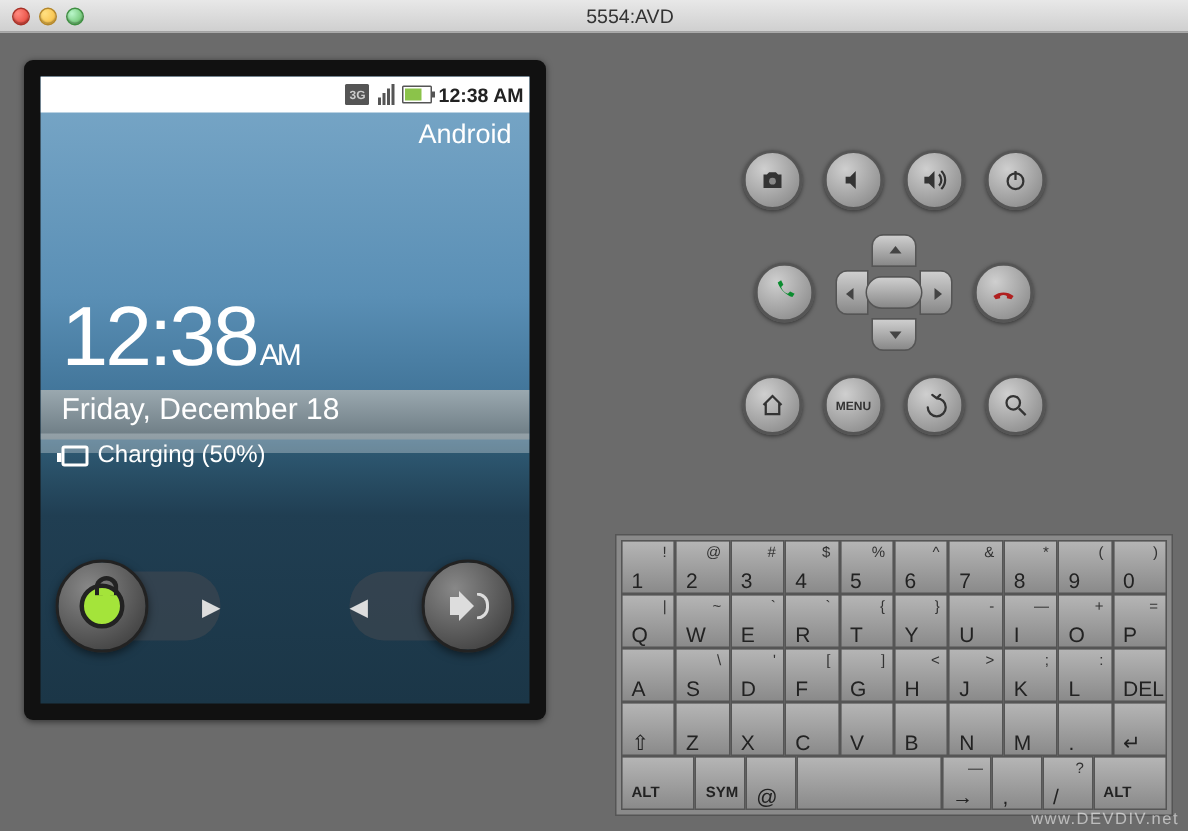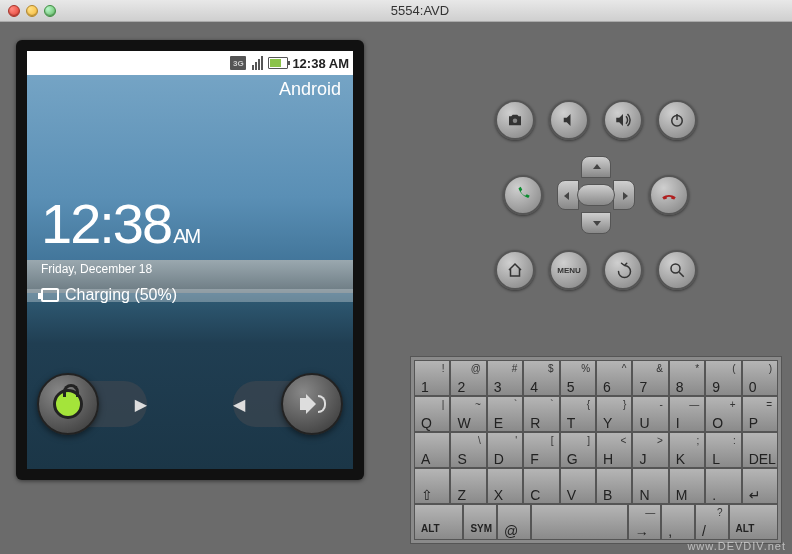--- a/index.html
+++ b/index.html
@@ -29,21 +29,21 @@
 .status-icons .sig{background:none;display:flex;align-items:flex-end;gap:1px;}
 .status-icons .sig span{width:2px;background:#555;}
 .status-icons .sig span:nth-child(1){height:5px}.status-icons .sig span:nth-child(2){height:8px}.status-icons .sig span:nth-child(3){height:11px}.status-icons .sig span:nth-child(4){height:14px}
 .status-icons .batt{width:20px;height:12px;border:1px solid #555;border-radius:1px;position:relative;background:none;}
 .status-icons .batt::after{content:"";position:absolute;right:-3px;top:3px;width:2px;height:4px;background:#555;}
 .status-icons .batt .fill{position:absolute;left:1px;top:1px;bottom:1px;width:60%;background:#8bc34a;}
 .carrier-text{ position:absolute; top:28px; right:12px; color:#fff; font-size:18px; }
 .clock-block{ position:absolute; top:140px; left:14px; color:#fff; }
 .clock-time{ font-size:56px; font-weight:300; letter-spacing:-2px; display:flex; align-items:baseline; }
 .clock-ampm{ font-size:20px; margin-left:2px; }
-.clock-date{ font-size:12px; margin-top:6px; }
+.clock-date{ font-size:20px; margin-top:6px; }
 .charge{ font-size:16px; margin-top:10px; display:flex; align-items:center; gap:6px;}
 .charge .plug{width:18px; height:14px; border:2px solid #fff; border-radius:2px; position:relative;}
 .charge .plug::before{content:"";position:absolute;left:-5px;top:3px;width:3px;height:6px;background:#fff;}
 .slider-zone{ position:absolute; bottom:30px; left:0; right:0; display:flex; justify-content:space-between; padding:0 10px;}
 .slider-tab{ width:120px; height:70px; position:relative;}
 .slider-tab .circle{ width:62px; height:62px; border-radius:50%; background:radial-gradient(circle at 35% 30%, #888, #333); border:2px solid #222; display:flex; align-items:center; justify-content:center; box-shadow:0 2px 6px rgba(0,0,0,0.5);}
 .slider-tab.left-tab .circle{position:absolute;left:0;top:4px;}
 .slider-tab.right-tab .circle{position:absolute;right:0;top:4px;}
 .slider-tab .track{position:absolute;top:12px;height:46px;width:70px;background:rgba(60,70,80,0.7);border-radius:0 24px 24px 0;}
 .slider-tab.left-tab .track{left:40px;border-radius:0 24px 24px 0;}

